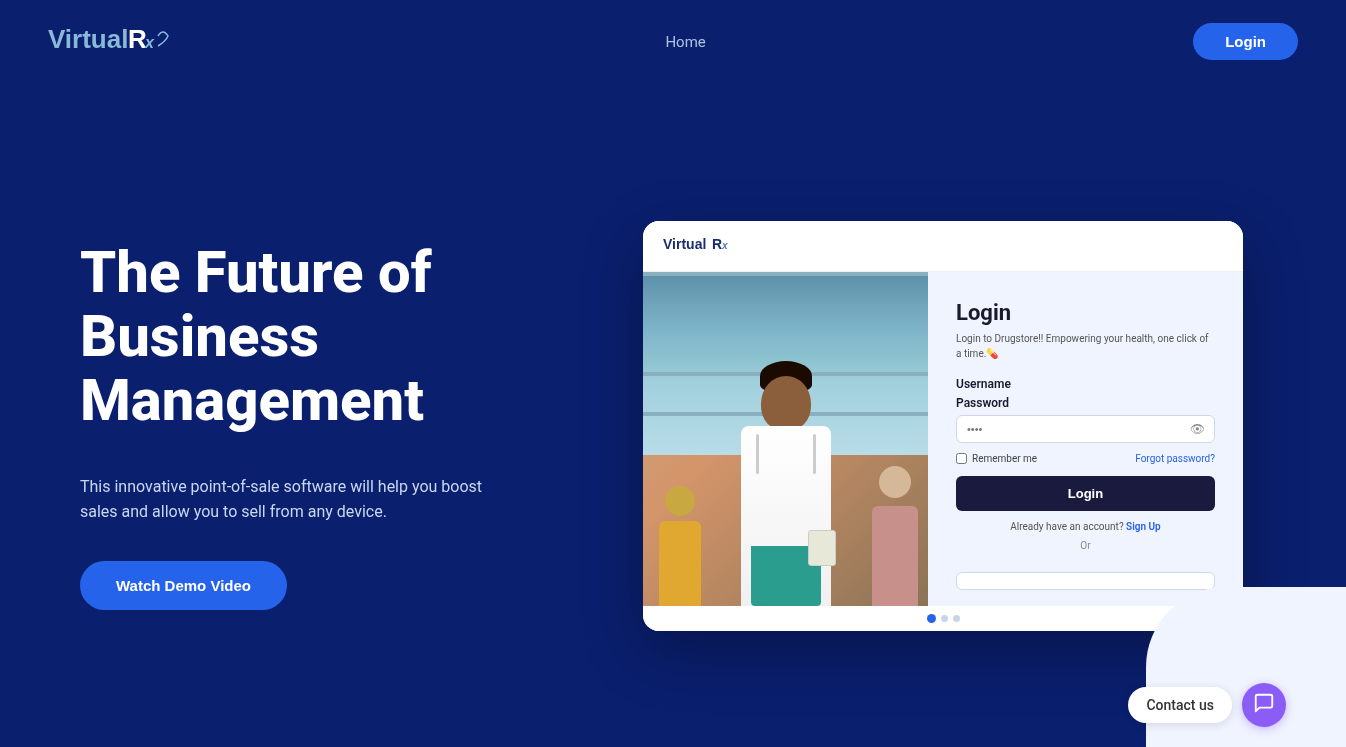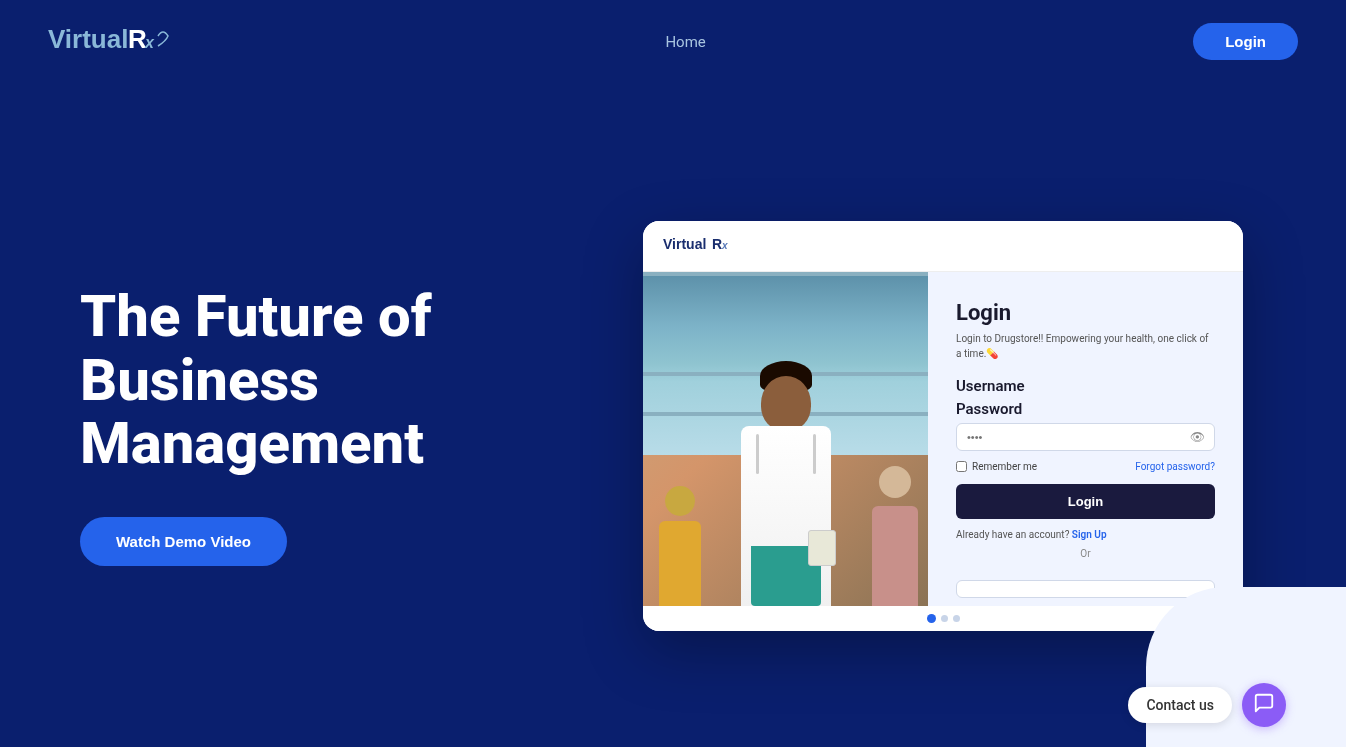--- a/index.html
+++ b/index.html
@@ -201,21 +201,21 @@
       color: #1a1a2e;
       margin-bottom: 6px;
     }
     .login-subtitle {
       font-size: 10px;
       color: #555;
       margin-bottom: 16px;
       line-height: 1.5;
     }
     .form-label {
-      font-size: 15px;
+      font-size: 12px;
       font-weight: 600;
       color: #1a1a2e;
       margin-bottom: 5px;
       display: block;
     }
     .form-input {
       width: 100%;
       border: 1px solid #d0d8e8;
       border-radius: 6px;
       padding: 7px 10px;
@@ -280,21 +280,21 @@
       border-radius: 6px;
       padding: 10px;
       font-size: 13px;
       font-weight: 600;
       cursor: pointer;
       margin-bottom: 10px;
     }
     .signup-row {
       font-size: 10px;
       color: #555;
-      text-align: left;
+      text-align: center;
       margin-bottom: 8px;
     }
     .signup-link {
       color: #2563eb;
       font-weight: 600;
       cursor: pointer;
     }
     .or-divider {
       text-align: center;
       font-size: 10px;
@@ -403,20 +403,21 @@
     <a class="nav-home">Home</a>
   </nav>
 
   <button class="login-btn">Login</button>
 </header>
 
 <main class="main">
 
   <section class="hero-left">
     <h1 class="hero-title">The Future of Business Management</h1>
+    <p class="hero-subtitle">This innovative point-of-sale software will help you boost sales and allow you to sell from any device.</p>
     <button class="demo-btn">Watch Demo Video</button>
   </section>
 
   <section class="hero-right">
     <div class="app-card">
 
       <div class="app-card-header">
         <span class="app-card-logo">
           <svg width="80" height="22" viewBox="0 0 80 22">
             <text x="0" y="16" font-family="Arial,sans-serif" font-size="14" font-weight="700" fill="#1a2e6e">Virtual</text>

